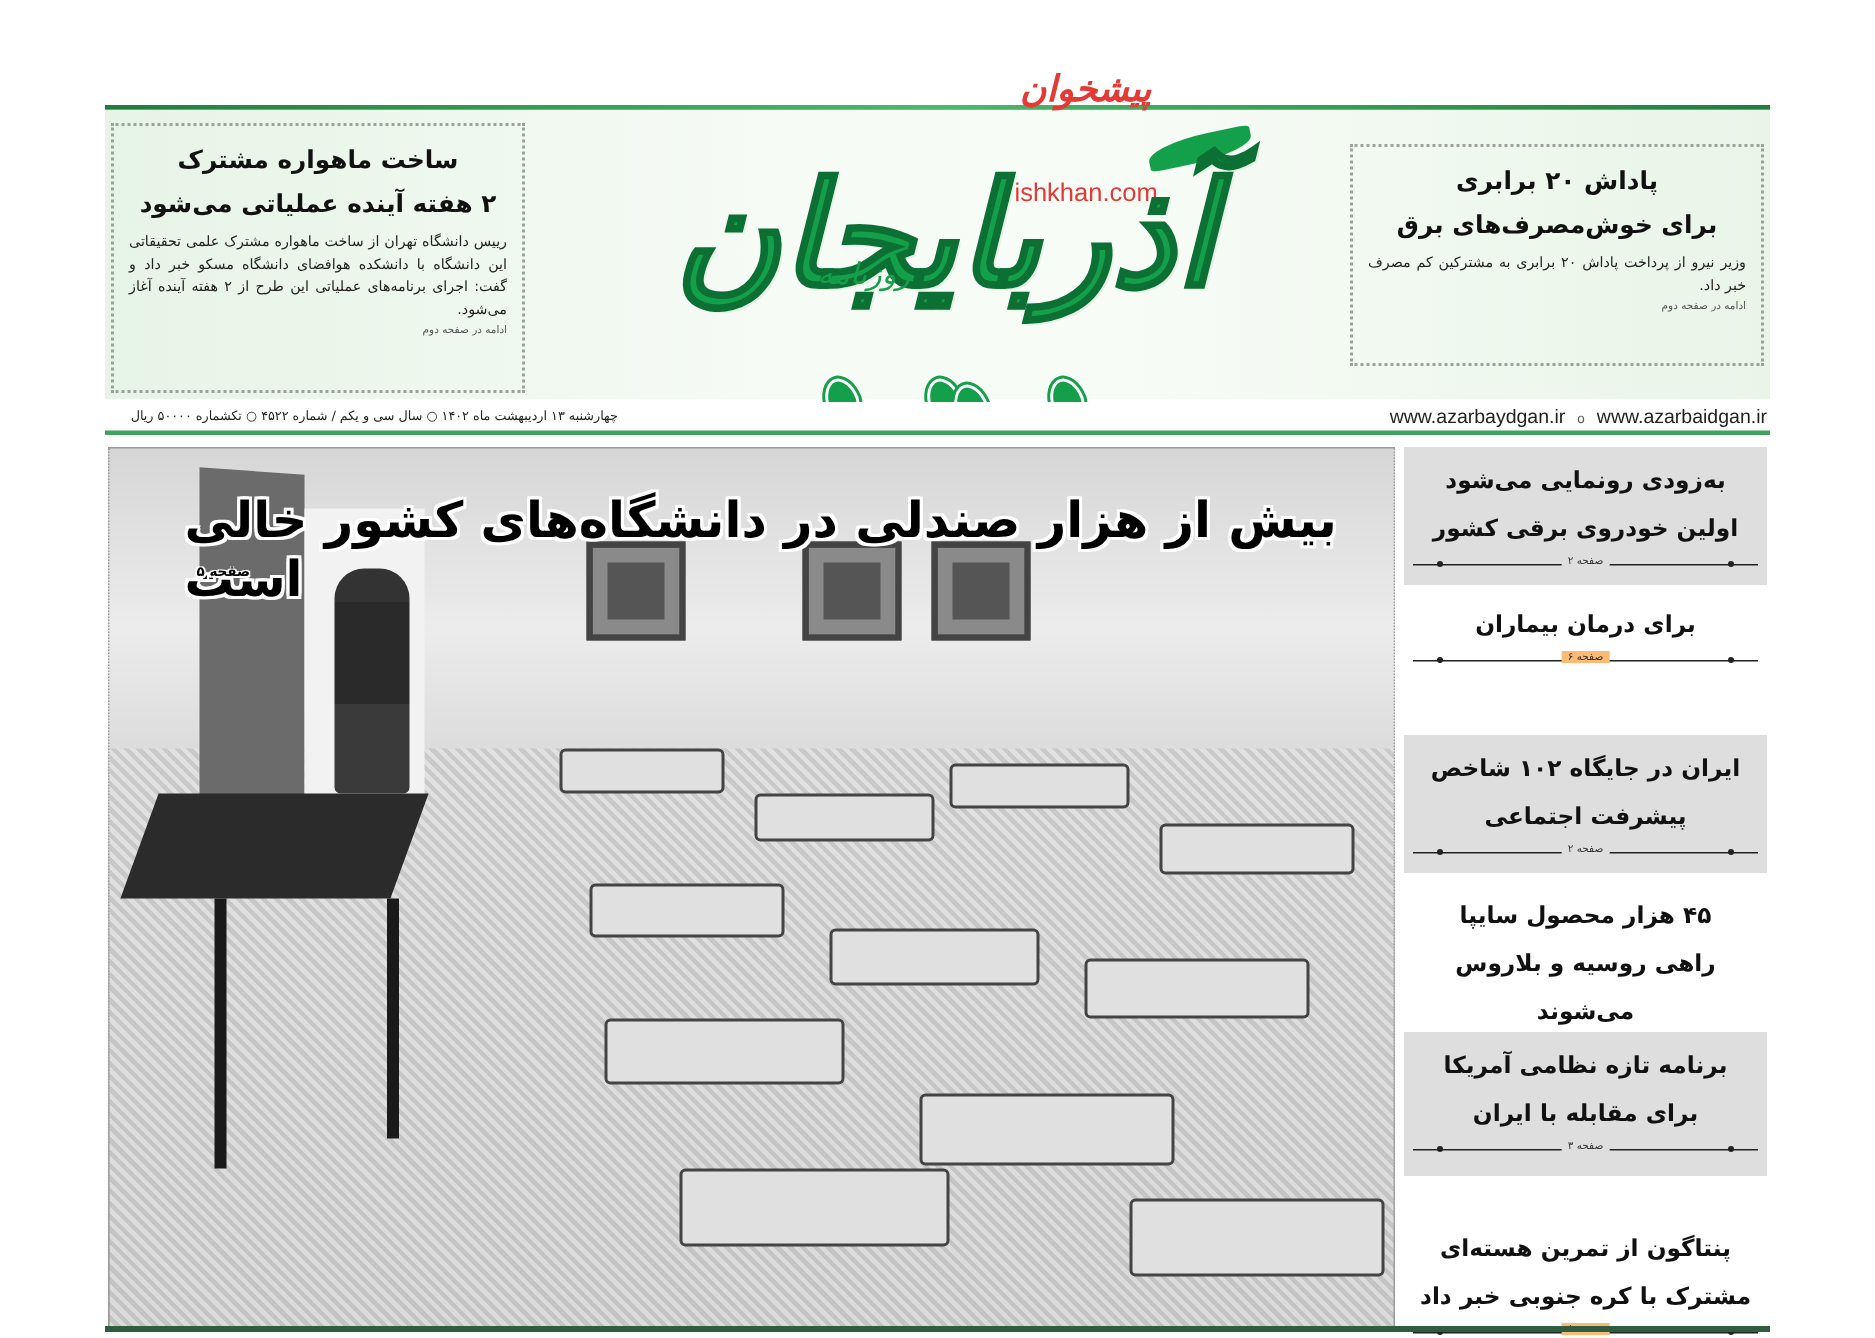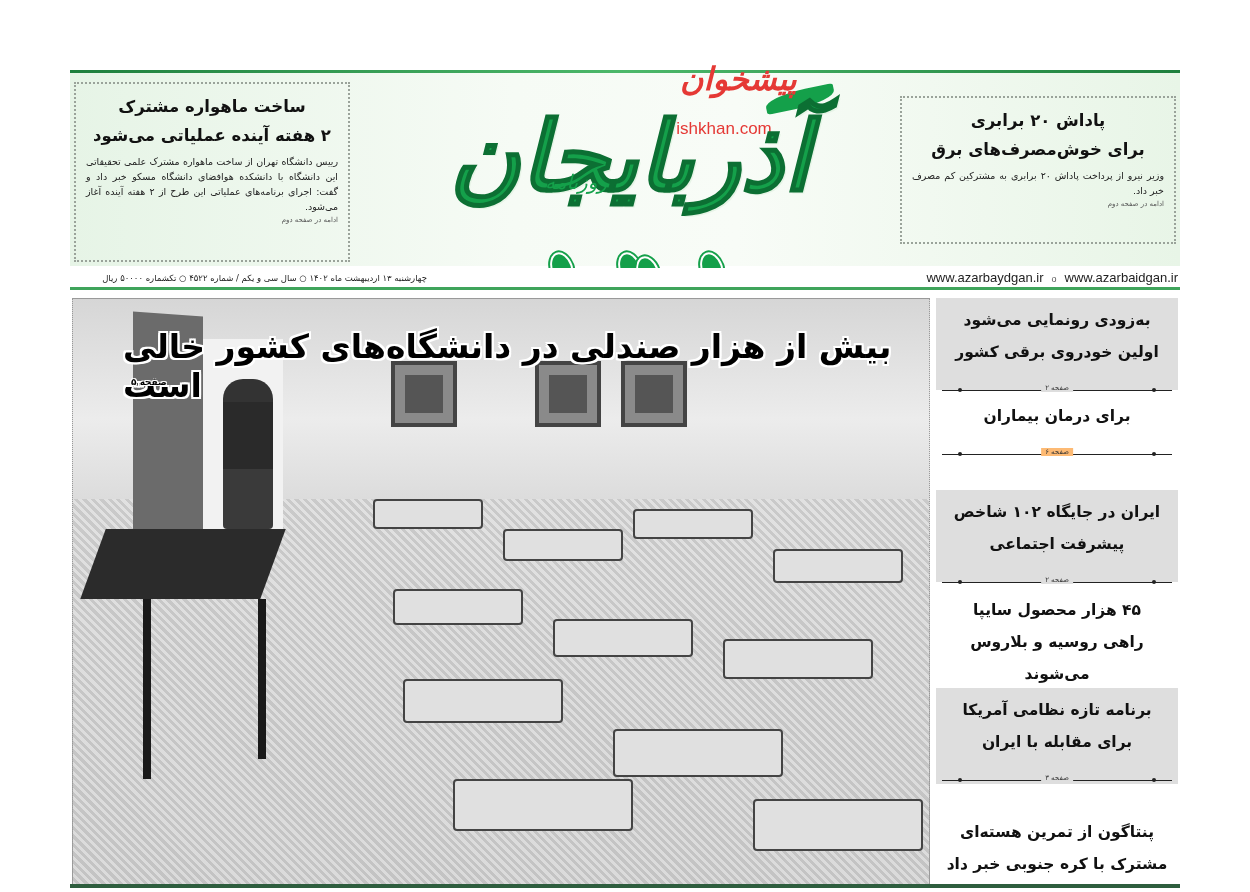--- a/index.html
+++ b/index.html
@@ -44,40 +44,40 @@
     position: absolute; left: 135px; top: 150px; font-family: "DejaVu Serif", serif;
     font-size: 20px; font-style: italic; color: #14a04a;
   }
   .logo-dots { position: absolute; left: 130px; top: 228px; width: 200px; height: 50px; }
   .logo-dot {
     position: absolute; width: 22px; height: 28px; background: #14a04a;
     border: 2px solid #fff; outline: 2px solid #14a04a; border-radius: 50% 50% 50% 50% / 60% 60% 40% 40%;
     transform: rotate(-20deg);
   }
   .pish-fa {
-    position: absolute; left: 270px; top: 40px; font-family: "DejaVu Serif", serif;
-    font-size: 32px; font-weight: bold; font-style: italic; color: #e53935;
+    position: absolute; left: 270px; top: 24px; font-family: "DejaVu Serif", serif;
+    font-size: 24px; font-weight: bold; font-style: italic; color: #e53935;
   }
   .pish-en {
     position: absolute; left: 255px; top: 78px; font-family: "Liberation Sans", sans-serif;
     font-size: 17px; color: #e53935; direction: ltr; margin-top: 21px;
   }
   .pish-swoosh {
     position: absolute; left: 355px; top: 70px; width: 70px; height: 18px;
     background: #14a04a; border-radius: 60% 10% 60% 10%; transform: rotate(-12deg);
   }
 
   
   .info-bar {
     position: absolute; left: 70px; top: 268px; width: 1110px; height: 22px;
     border-bottom: 3px solid #3fa45b; background: #fff;
   }
   .info-date {
     position: absolute; left: 72px; top: 273px; font-size: 8.5px; color: #222;
-    direction: rtl; width: 355px; text-align: right;
+    direction: rtl; width: 355px; text-align: center;
   }
   .info-urls {
     position: absolute; right: 72px; top: 270px; font-family: "Liberation Sans", sans-serif;
     font-size: 13px; color: #222; direction: ltr; white-space: nowrap;
   }
   .info-urls .sep { font-size: 9px; margin: 0 8px; color: #555; }
 
   
   .photo {
     position: absolute; left: 72px; top: 298px; width: 858px; height: 588px;
@@ -109,21 +109,21 @@
   .headline-page {
     position: absolute; left: 58px; top: 78px; font-size: 9px; font-weight: bold; color: #000;
     text-shadow: -1px -1px 0 #fff, 1px -1px 0 #fff, -1px 1px 0 #fff, 1px 1px 0 #fff;
   }
 
   
   .side { position: absolute; left: 936px; top: 298px; width: 242px; height: 590px; }
   .side-item { position: absolute; left: 0; width: 242px; text-align: center; }
   .side-item.shaded { background: #dedede; }
   .side-title { font-weight: bold; font-size: 15.5px; line-height: 32px; color: #111; padding-top: 6px; }
-  .side-foot { position: relative; height: 16px; margin-top: 14px; }
+  .side-foot { position: relative; height: 16px; margin-top: 0; }
   .side-foot .rule { position: absolute; left: 6px; right: 6px; top: 8px; height: 1px; background: #222; }
   .side-foot .rule::before, .side-foot .rule::after {
     content: ""; position: absolute; top: -2px; width: 4px; height: 4px; background: #222; border-radius: 50%;
   }
   .side-foot .rule::before { left: 16px; } .side-foot .rule::after { right: 16px; }
   .side-foot .page {
     position: absolute; left: 50%; top: 2px; transform: translateX(-50%); background: inherit;
     font-size: 7px; color: #333; padding: 0 4px; white-space: nowrap;
   }
   .side-item.shaded .side-foot .page { background: #dedede; }

